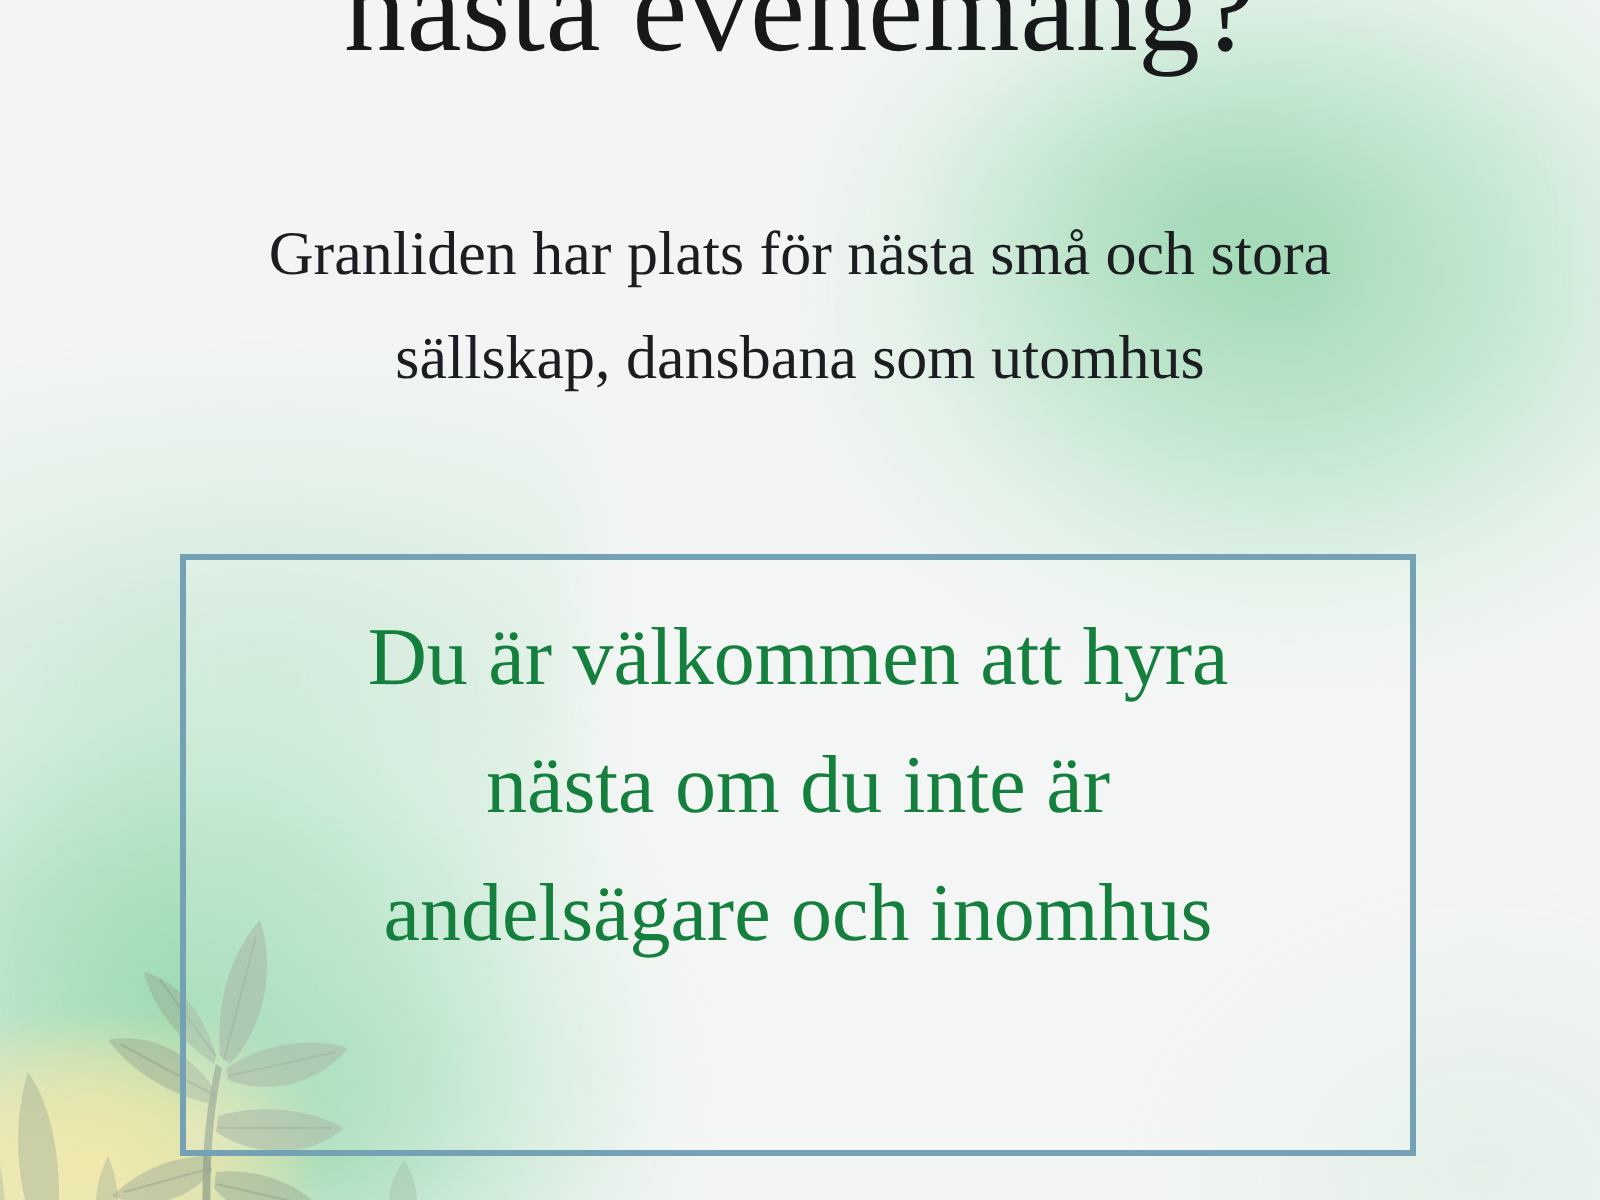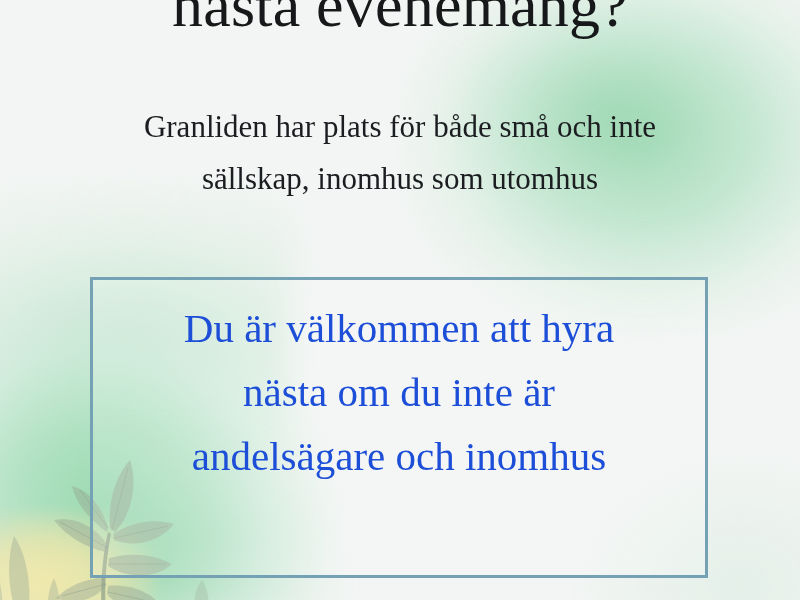--- a/index.html
+++ b/index.html
@@ -157,21 +157,21 @@
     background: rgba(255,255,255,0.16);
   }
   #callout-text {
     position: absolute;
     left: 0;
     top: 16px;
     width: 100%;
     text-align: center;
     font-size: 41px;
     line-height: 64px;
-    color: #1d4ed8;
+    color: #15803d;
   }
   #callout-text .callout-line { display: block; white-space: nowrap; }
 </style>
 </head>
 <body>
 
 <div id="slide">
 
   <div class="wash" id="wash-base"></div>
   <div class="wash" id="wash-top-right"></div>
@@ -217,22 +217,22 @@
         <path d="M125 136 L182 136"></path>
         <path d="M122 156 L78 168"></path>
         <path d="M124 164 L168 174"></path>
       </g>
     </svg>
   </div>
 
   <div id="headline">nästa evenemang?</div>
 
   <div id="subtitle">
-    <span class="sub-line">Granliden har plats för både små och inte</span>
-    <span class="sub-line">sällskap, inomhus som utomhus</span>
+    <span class="sub-line">Granliden har plats för nästa små och stora</span>
+    <span class="sub-line">sällskap, dansbana som utomhus</span>
   </div>
 
   <div id="callout-box">
     <div id="callout-text">
       <span class="callout-line">Du är välkommen att hyra</span>
       <span class="callout-line">nästa om du inte är</span>
       <span class="callout-line">andelsägare och inomhus</span>
     </div>
   </div>
 

